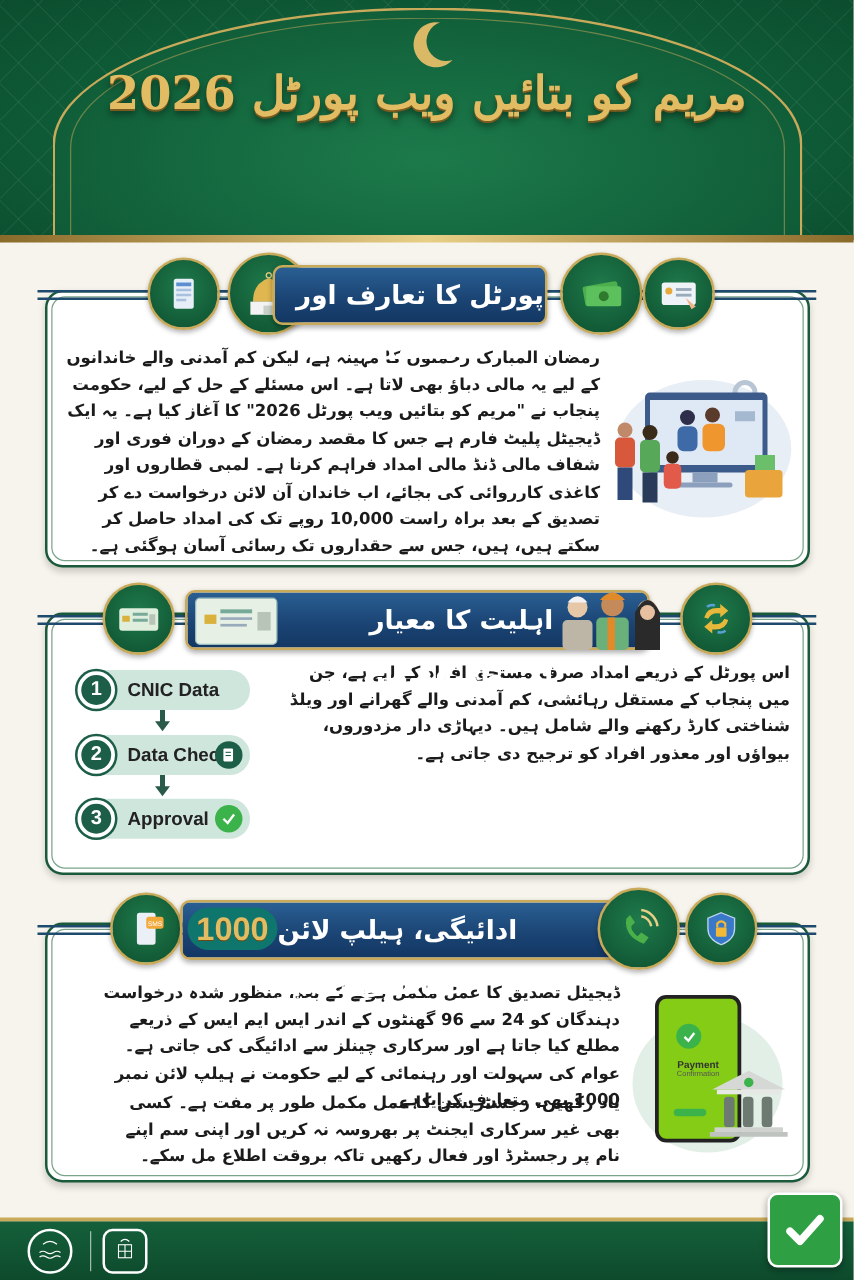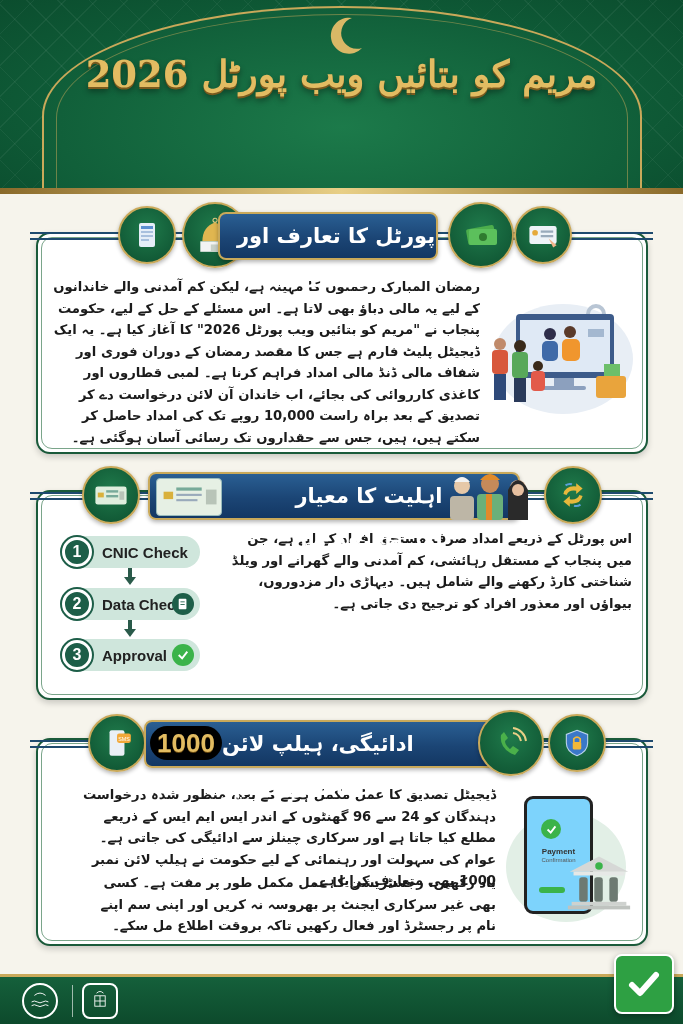--- a/index.html
+++ b/index.html
@@ -216,21 +216,21 @@
       </svg>
   </div>
 </div>
 
 <div class="panel" style="top:490px; height:210px;text-decoration:underline;">
   <div class="body-text" style="left:180px; top:36px; width:414px;">اس پورٹل کے ذریعے امداد صرف مستحق افراد کے لیے ہے، جن میں پنجاب کے مستقل رہائشی، کم آمدنی والے گھرانے اور ویلڈ شناختی کارڈ رکھنے والے شامل ہیں۔ دیہاڑی دار مزدوروں، بیواؤں اور معذور افراد کو ترجیح دی جاتی ہے۔</div>
 </div>
 
 <div class="step" style="top:536px;">
   <div class="step-num">1</div>
-  <span>CNIC Check</span>
+  <span>CNIC Data</span>
 </div>
 <svg class="step-arrow" viewBox="0 0 12 18" style="top:568px;">
     <rect x="4" y="0" width="4" height="10" fill="#2a5a4a"></rect>
     <path d="M0 9 L12 9 L6 17 Z" fill="#2a5a4a"></path>
   </svg>
 <div class="step" style="top:588px;">
   <div class="step-num">2</div>
   <span>Data Check</span>
   <div class="step-end" style="background:#1d5e48;">
     <svg viewBox="0 0 14 14" width="12" height="12">
@@ -297,21 +297,21 @@
         <path d="M22 24 Q19 26 16 25" stroke="#5aa0d8" stroke-width="2" fill="none"></path>
       </svg>
   </div>
 </div>
 
 <div class="panel" style="top:738px; height:208px;">
   <div class="body-text" style="left:40px; top:44px; width:418px;">ڈیجیٹل تصدیق کا عمل مکمل ہونے کے بعد، منظور شدہ درخواست دہندگان کو 24 سے 96 گھنٹوں کے اندر ایس ایم ایس کے ذریعے مطلع کیا جاتا ہے اور سرکاری چینلز سے ادائیگی کی جاتی ہے۔ عوام کی سہولت اور رہنمائی کے لیے حکومت نے ہیلپ لائن نمبر 1000 بھی متعارف کرایا ہے۔</div>
   <div class="body-text" style="left:40px; top:132px; width:418px;">یاد رکھیں، رجسٹریشن کا عمل مکمل طور پر مفت ہے۔ کسی بھی غیر سرکاری ایجنٹ پر بھروسہ نہ کریں اور اپنی سم اپنے نام پر رجسٹرڈ اور فعال رکھیں تاکہ بروقت اطلاع مل سکے۔</div>
   <div style="position:absolute; left:462px; top:48px; width:140px; height:140px;">
     <div style="position:absolute; left:6px; top:24px; width:120px; height:110px; border-radius:50%; background:#e2efe6;"></div>
-    <div style="position:absolute; left:24px; top:8px; width:69px; height:118px; background:#7dd3fc; border:3px solid #222; border-radius:9px;text-decoration:underline;">
+    <div style="position:absolute; left:24px; top:8px; width:69px; height:118px; background:#84cc16; border:3px solid #222; border-radius:9px;text-decoration:underline;">
       <div style="position:absolute; left:14px; top:20px; width:20px; height:20px; border-radius:50%; background:#3bb34a; display:flex; align-items:center; justify-content:center;">
         <svg viewBox="0 0 14 14" width="11" height="11">
             <path d="M2 7 L6 11 L12 3" stroke="#fff" stroke-width="2.4" fill="none"></path>
           </svg>
       </div>
       <div style="position:absolute; left:0; right:0; top:48px; text-align:center; font-family:'Liberation Sans',sans-serif; font-size:8px; font-weight:bold; color:#333;">Payment</div>
       <div style="position:absolute; left:0; right:0; top:58px; text-align:center; font-family:'Liberation Sans',sans-serif; font-size:6px; color:#555;">Confirmation</div>
       <div style="position:absolute; left:12px; top:88px; width:26px; height:6px; border-radius:3px; background:#3bb34a;"></div>
     </div>
     <svg viewBox="0 0 70 60" style="position:absolute; left:66px; top:66px; width:66px; height:58px;">
@@ -332,21 +332,21 @@
   <div class="circle-icon" style="left:58px;">
     <svg viewBox="0 0 30 30" width="32" height="32">
         <rect x="8" y="3" width="14" height="24" rx="2" fill="#eaf0f6"></rect>
         <rect x="15" y="6" width="13" height="9" rx="2" fill="#f2a93a"></rect>
         <text x="21.5" y="13" font-size="5" text-anchor="middle" fill="#fff" font-family="Liberation Sans, sans-serif">SMS</text>
       </svg>
   </div>
   <div class="banner" style="left:114px; width:356px;">
     <span style="display:inline-block; margin-right:48px;">ادائیگی، ہیلپ لائن اور حفاظتی تدابیر</span>
   </div>
-  <div style="position:absolute; left:120px; top:14px; width:72px; height:34px; border-radius:17px; background:#000000; color:#e2bc62; font-family:'Liberation Sans',sans-serif; font-weight:bold; font-size:26px; text-align:center; line-height:34px; text-shadow:0 1px 0 #6a4a10;">1000</div>
+  <div style="position:absolute; left:120px; top:14px; width:72px; height:34px; border-radius:17px; background:#0f766e; color:#e2bc62; font-family:'Liberation Sans',sans-serif; font-weight:bold; font-size:26px; text-align:center; line-height:34px; text-shadow:0 1px 0 #6a4a10;">1000</div>
   <div class="circle-icon big" style="left:448px;">
     <svg viewBox="0 0 40 40" width="40" height="40">
         <path d="M10 12 Q8 26 24 32 L28 27 L22 23 L19 26 Q14 22 14 18 L17 15 L13 9 Z" fill="#4ab04a"></path>
         <path d="M22 10 A10 10 0 0 1 30 18" stroke="#e8cf86" stroke-width="2" fill="none"></path>
         <path d="M22 5 A15 15 0 0 1 35 18" stroke="#e8cf86" stroke-width="2" fill="none"></path>
       </svg>
   </div>
   <div class="circle-icon" style="left:518px;">
     <svg viewBox="0 0 30 30" width="32" height="32">
         <path d="M15 3 L25 7 L25 15 Q25 23 15 27 Q5 23 5 15 L5 7 Z" fill="#3a78c8" stroke="#bcd4ee" stroke-width="1"></path>

